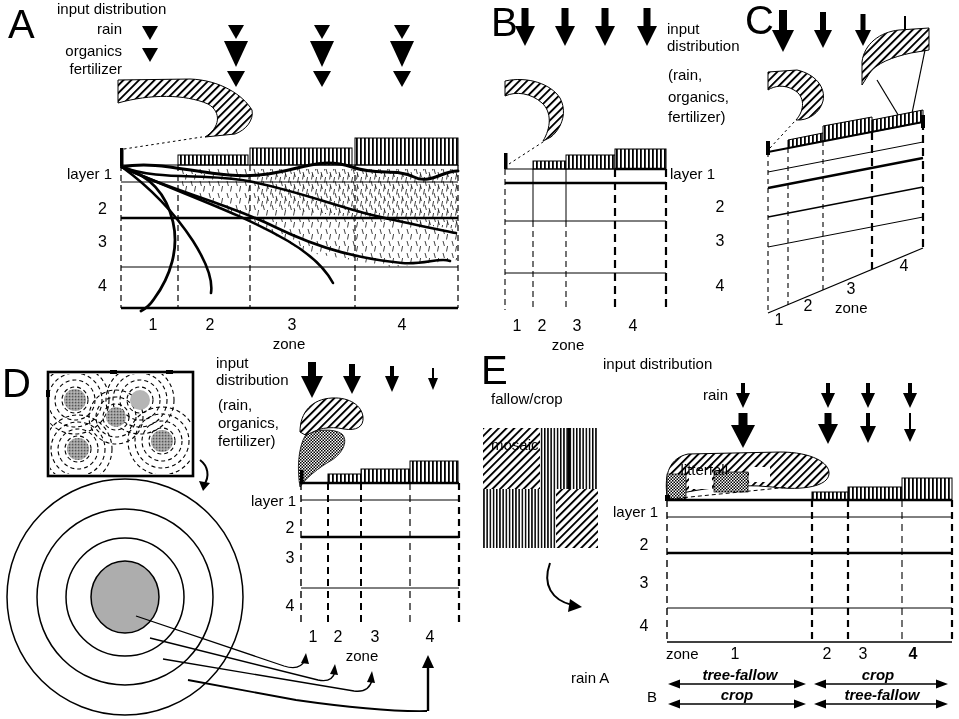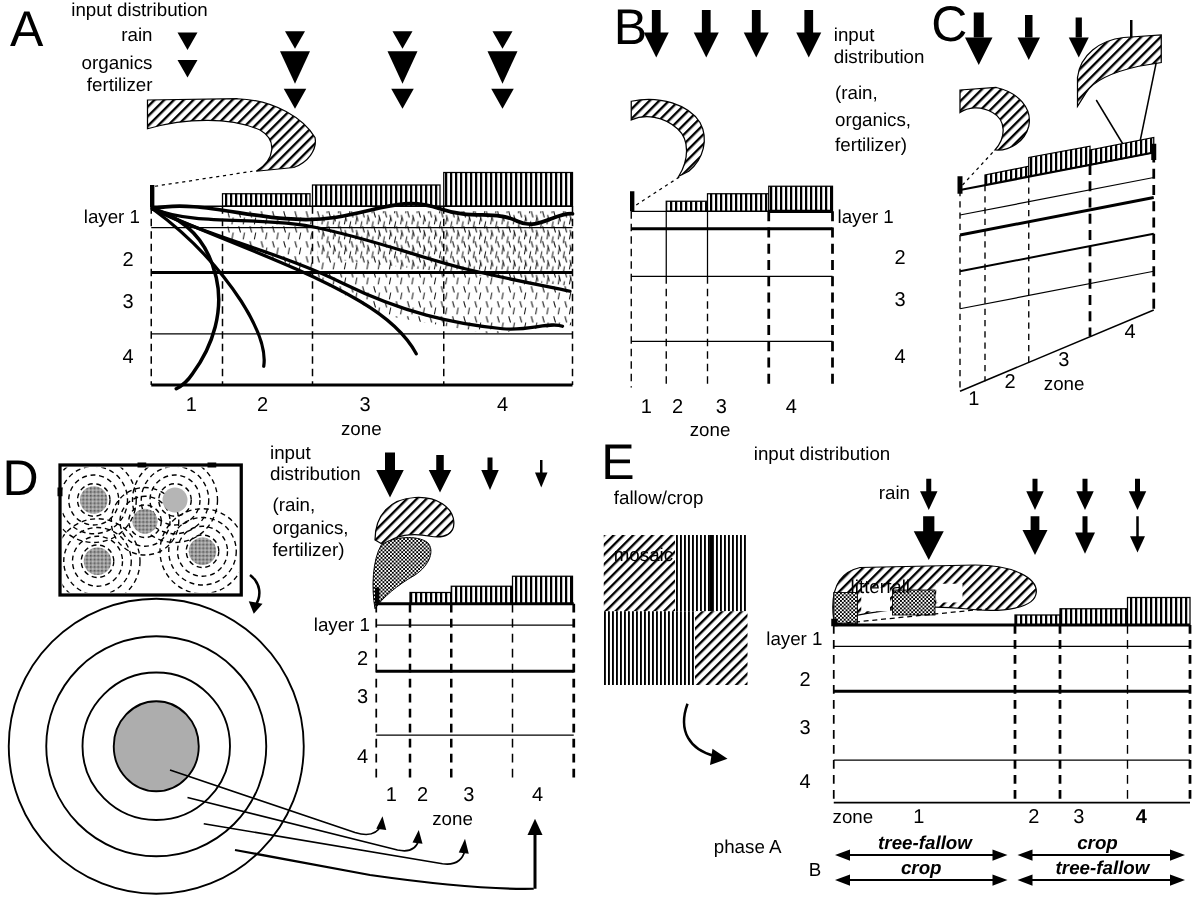--- a/index.html
+++ b/index.html
@@ -444,20 +444,20 @@
   <div class="lbl ra" style="left:658px;top:425px;width:70px;margin-top:36px;">litterfall</div>
   <div class="lbl ra" style="left:592px;top:503px;width:66px;">layer 1</div>
   <div class="num" style="left:636px;top:536px;width:16px;">2</div>
   <div class="num" style="left:636px;top:574px;width:16px;">3</div>
   <div class="num" style="left:636px;top:617px;width:16px;">4</div>
   <div class="lbl" style="left:666px;top:645px;">zone</div>
   <div class="num" style="left:725px;top:645px;width:20px;">1</div>
   <div class="num" style="left:817px;top:645px;width:20px;">2</div>
   <div class="num" style="left:853px;top:645px;width:20px;">3</div>
   <div class="num bold" style="left:903px;top:645px;width:20px;">4</div>
-  <div class="lbl" style="left:571px;top:669px;">phase A</div>
+  <div class="lbl" style="left:571px;top:669px;">rain A</div>
   <div class="lbl" style="left:647px;top:688px;">B</div>
   <div class="pit lbl ctr" style="left:690px;top:666px;width:100px;">tree-fallow</div>
   <div class="pit lbl ctr" style="left:848px;top:666px;width:60px;">crop</div>
   <div class="pit lbl ctr" style="left:707px;top:686px;width:60px;">crop</div>
   <div class="pit lbl ctr" style="left:832px;top:686px;width:100px;">tree-fallow</div>
 
 </div>
 
 </body></html>

